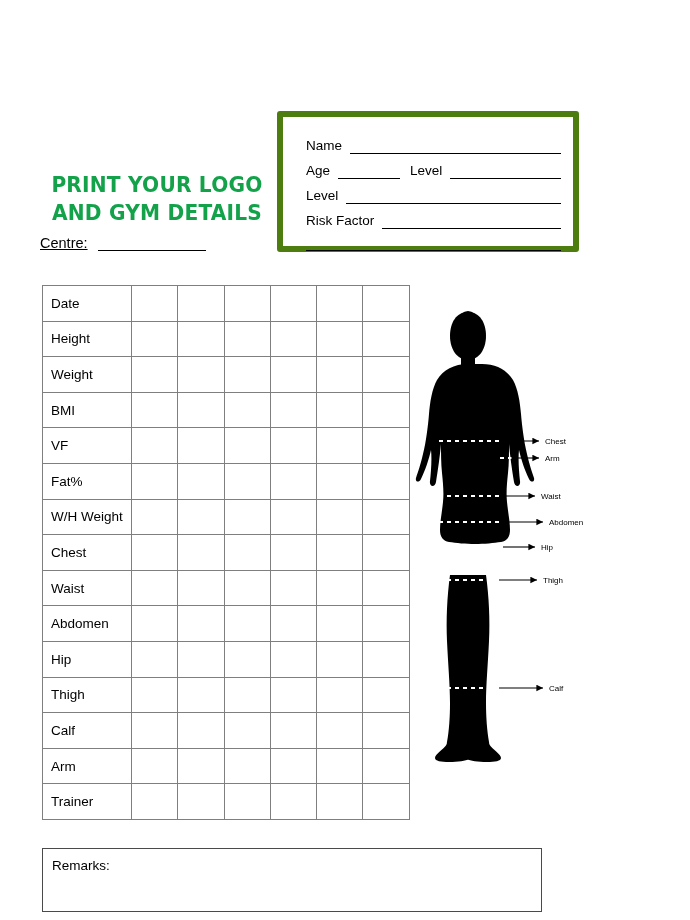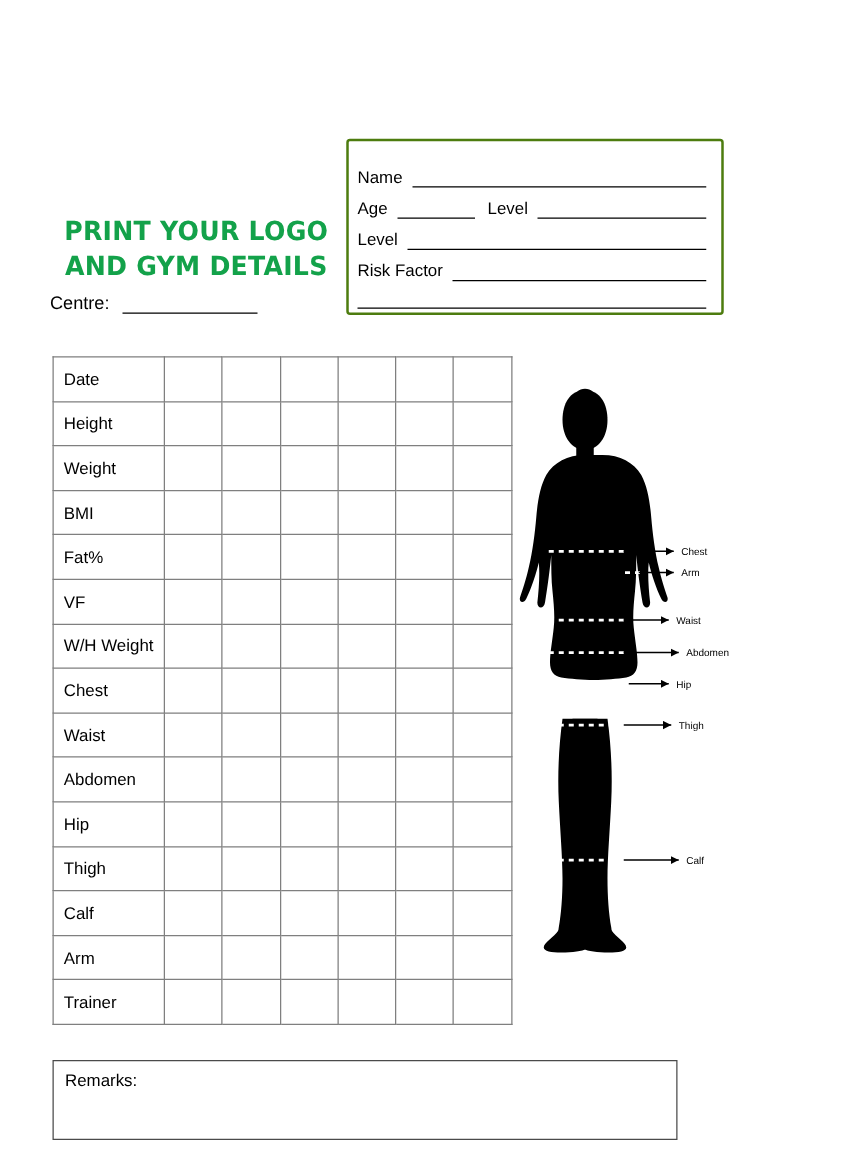--- a/index.html
+++ b/index.html
@@ -48,38 +48,39 @@
     position: absolute;
     left: 40px;
     top: 236px;
     display: flex;
     align-items: flex-end;
     gap: 10px;
   }
   .centre-label {
     font-size: 14.5px;
     line-height: 1;
+    text-decoration: underline;
   }
   .centre-rule {
     width: 108px;
     border-bottom: 1px solid #000;
     height: 12px;
   }
 
   
   .info-box {
     position: absolute;
     left: 277px;
     top: 111px;
     width: 302px;
     height: 141px;
-    border: 2px solid #4d7c0f;
+    border: 6px solid #4d7c0f;
     border-radius: 3px;
     box-sizing: border-box;
-    padding: 12px 12px 0 7px;
+    padding: 12px 12px 0 23px;
   }
   .info-row {
     display: flex;
     align-items: flex-end;
     height: 25px;
   }
   .info-label {
     font-size: 13.5px;
     line-height: 1;
     padding-bottom: 2px;
@@ -228,30 +229,30 @@
       <tr>
         <td class="label">BMI</td>
         <td class="cell"></td>
         <td class="cell"></td>
         <td class="cell"></td>
         <td class="cell"></td>
         <td class="cell"></td>
         <td class="cell"></td>
       </tr>
       <tr>
+        <td class="label">VF</td>
+        <td class="cell"></td>
+        <td class="cell"></td>
+        <td class="cell"></td>
+        <td class="cell"></td>
+        <td class="cell"></td>
+        <td class="cell"></td>
+      </tr>
+      <tr>
         <td class="label">Fat%</td>
-        <td class="cell"></td>
-        <td class="cell"></td>
-        <td class="cell"></td>
-        <td class="cell"></td>
-        <td class="cell"></td>
-        <td class="cell"></td>
-      </tr>
-      <tr>
-        <td class="label">VF</td>
         <td class="cell"></td>
         <td class="cell"></td>
         <td class="cell"></td>
         <td class="cell"></td>
         <td class="cell"></td>
         <td class="cell"></td>
       </tr>
       <tr>
         <td class="label">W/H Weight</td>
         <td class="cell"></td>

